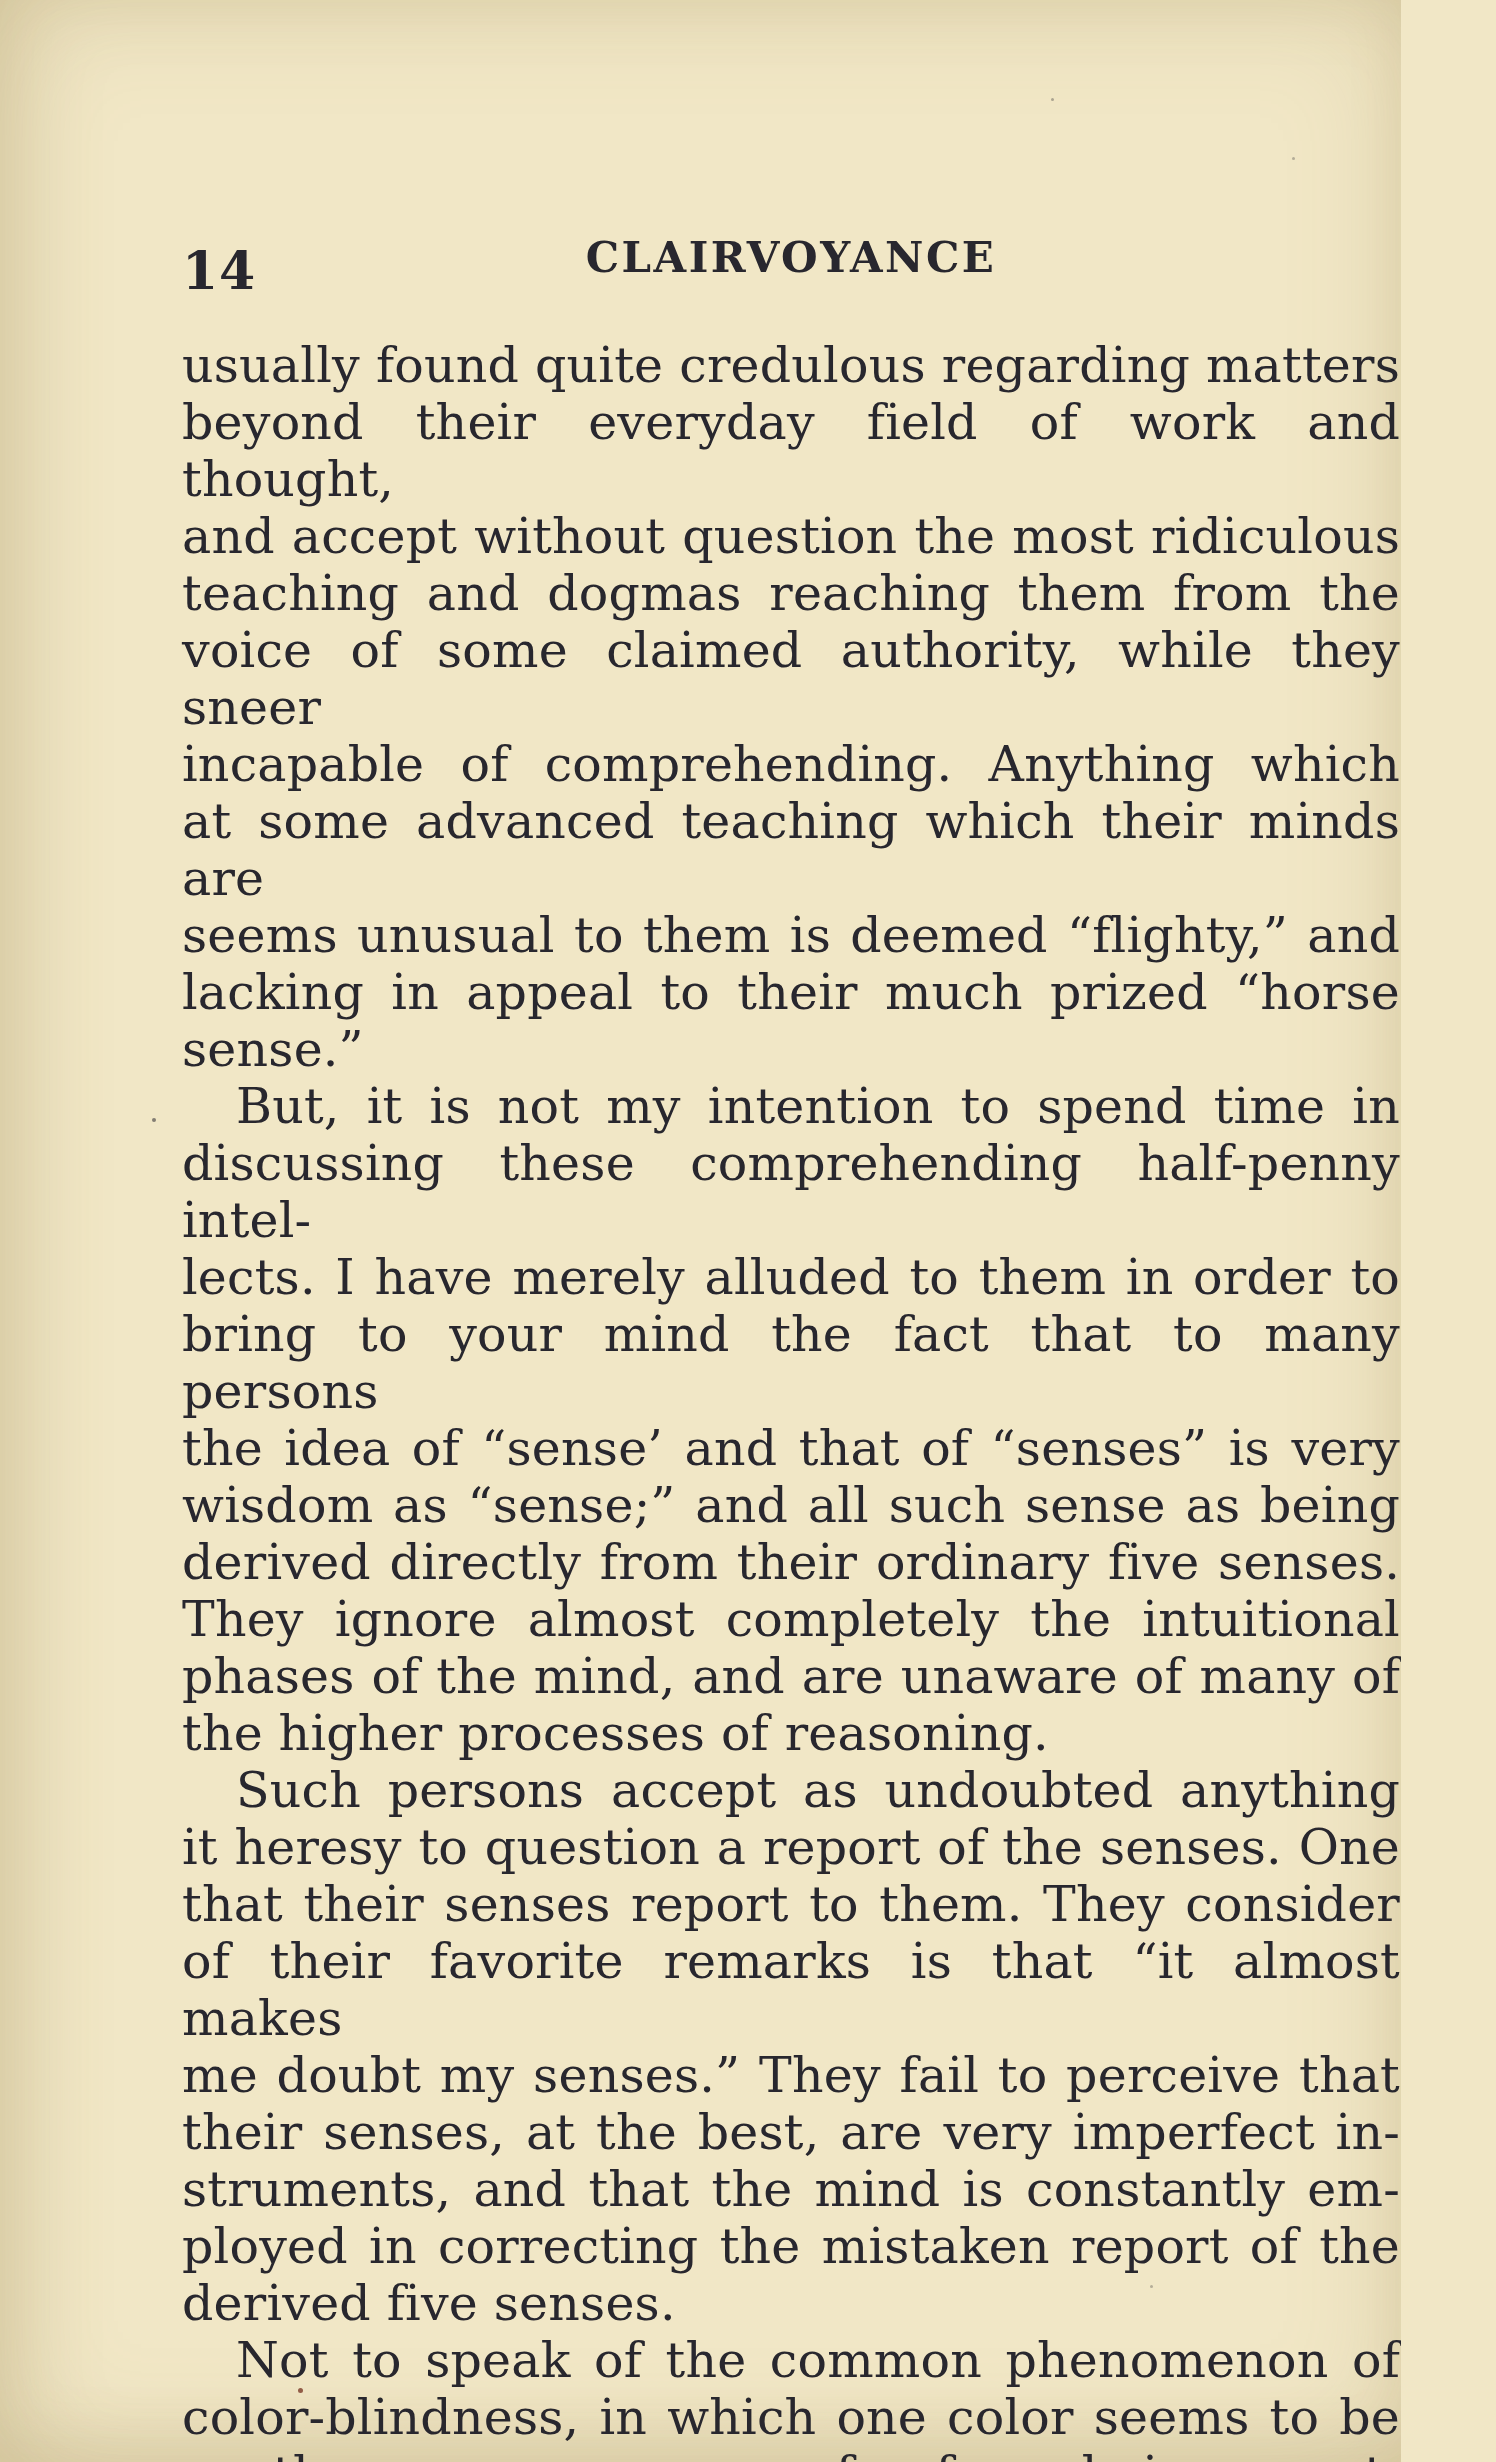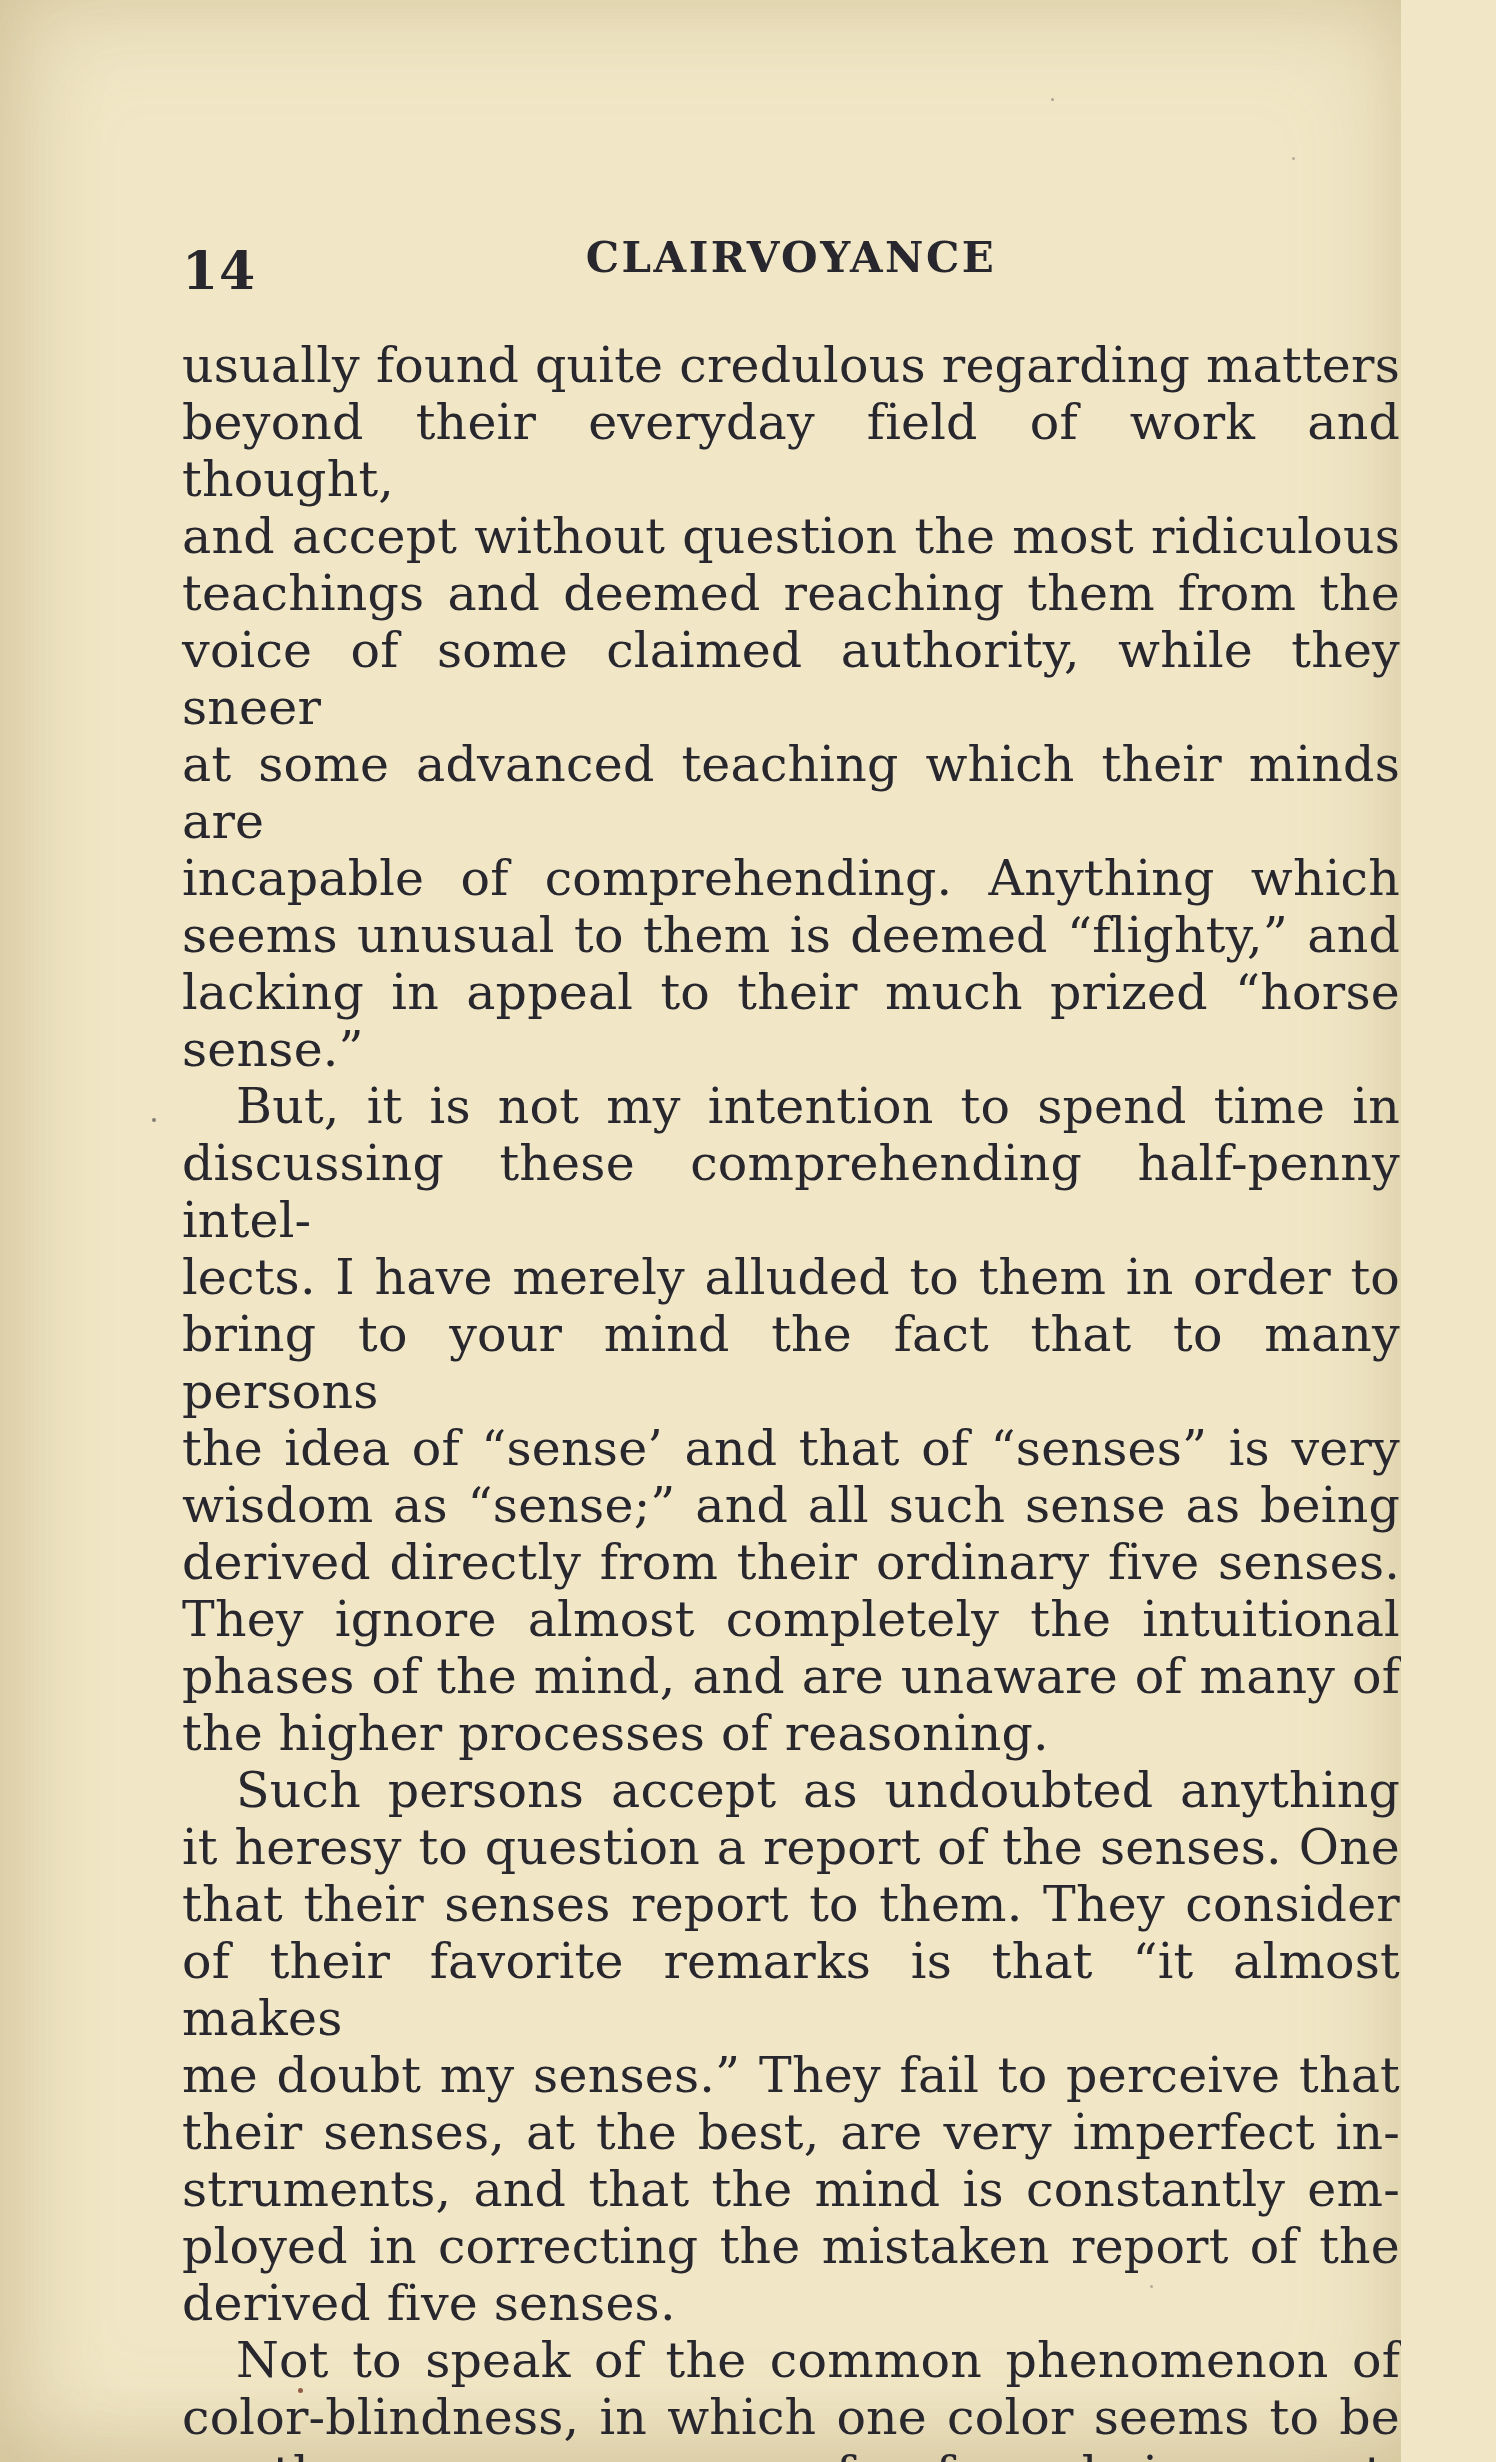--- a/index.html
+++ b/index.html
@@ -94,24 +94,24 @@
   <header class="running-head">
     <span class="page-num">14</span>
     <h1 class="head-title">CLAIRVOYANCE</h1>
   </header>
 
   <main class="body-text" id="paragraphs">
       <div class="para">
         <div class="line">usually found quite credulous regarding matters</div>
         <div class="line">beyond their everyday field of work and thought,</div>
         <div class="line">and accept without question the most ridiculous</div>
-        <div class="line">teachings and deemed reaching them from the</div>
+        <div class="line">teaching and dogmas reaching them from the</div>
         <div class="line">voice of some claimed authority, while they sneer</div>
+        <div class="line">incapable of comprehending. Anything which</div>
         <div class="line">at some advanced teaching which their minds are</div>
-        <div class="line">incapable of comprehending. Anything which</div>
         <div class="line">seems unusual to them is deemed “flighty,” and</div>
         <div class="line">lacking in appeal to their much prized “horse</div>
         <div class="line flush-left">sense.”</div>
       </div>
       <div class="para indented">
         <div class="line">But, it is not my intention to spend time in</div>
         <div class="line">discussing these comprehending half-penny intel-</div>
         <div class="line">lects. I have merely alluded to them in order to</div>
         <div class="line">bring to your mind the fact that to many persons</div>
         <div class="line">the idea of “sense’ and that of “senses” is very</div>

